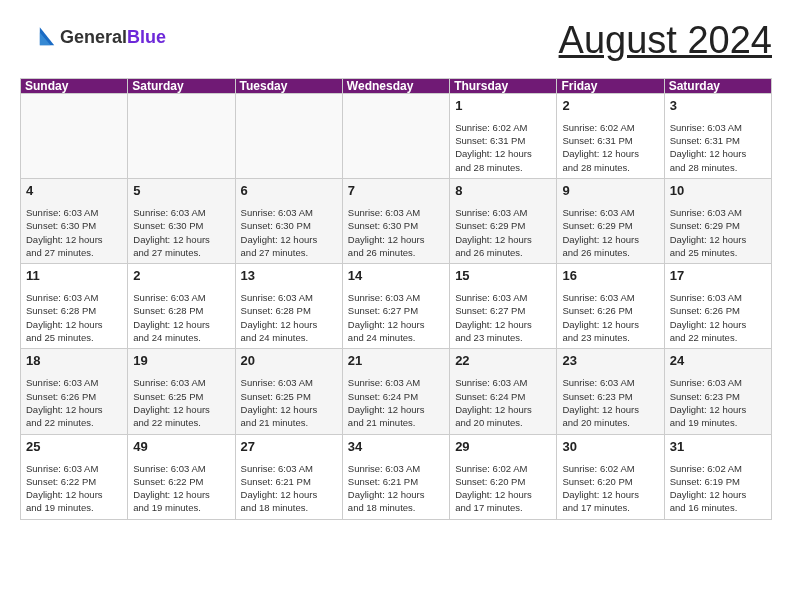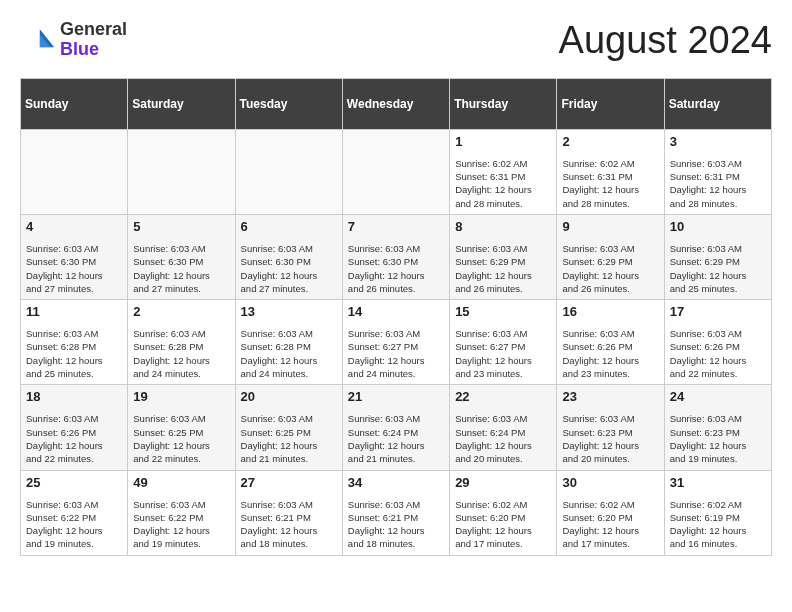--- a/index.html
+++ b/index.html
@@ -16,21 +16,20 @@
       align-items: flex-start;
       margin-bottom: 16px;
     }
     .logo {
       display: flex;
       align-items: center;
       gap: 4px;
     }
     .logo-text {
       display: flex;
-      flex-direction: column;
       line-height: 1.1;
     }
     .logo-general {
       font-size: 18px;
       font-weight: bold;
       color: #333;
     }
     .logo-blue {
       font-size: 18px;
       font-weight: bold;
@@ -41,36 +40,37 @@
       height: 36px;
     }
     .title-block {
       text-align: right;
     }
     .month-title {
       font-size: 38px;
       font-weight: normal;
       color: #222;
       line-height: 1.1;
+      text-decoration: underline;
     }
     .location-title {
       font-size: 16px;
       color: #444;
     }
     .calendar {
       width: 100%;
       border-collapse: collapse;
       border: 1px solid #ccc;
     }
     .calendar th {
-      background-color: #404040;
+      background-color: #701a75;
       color: #fff;
       font-size: 12px;
       font-weight: bold;
-      padding: 18px 4px;
+      padding: 0 4px;
       text-align: left;
       border: 1px solid #ccc;
     }
     .calendar td {
       vertical-align: top;
       border: 1px solid #ccc;
       padding: 4px 5px;
       font-size: 10px;
       color: #222;
       background: #fff;

